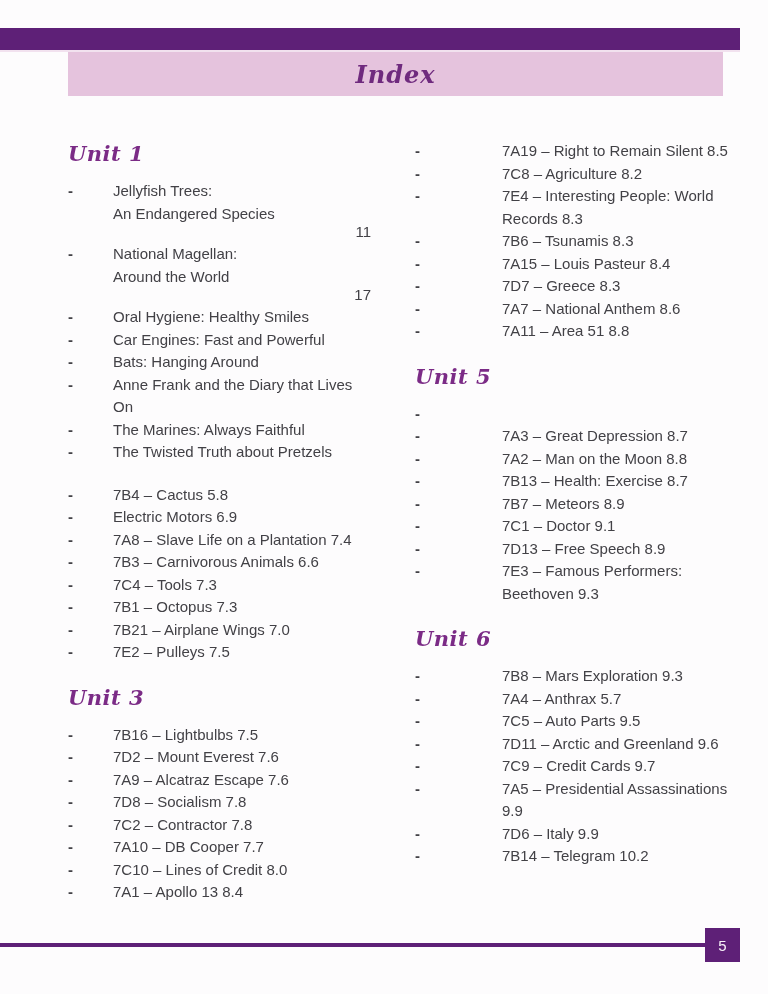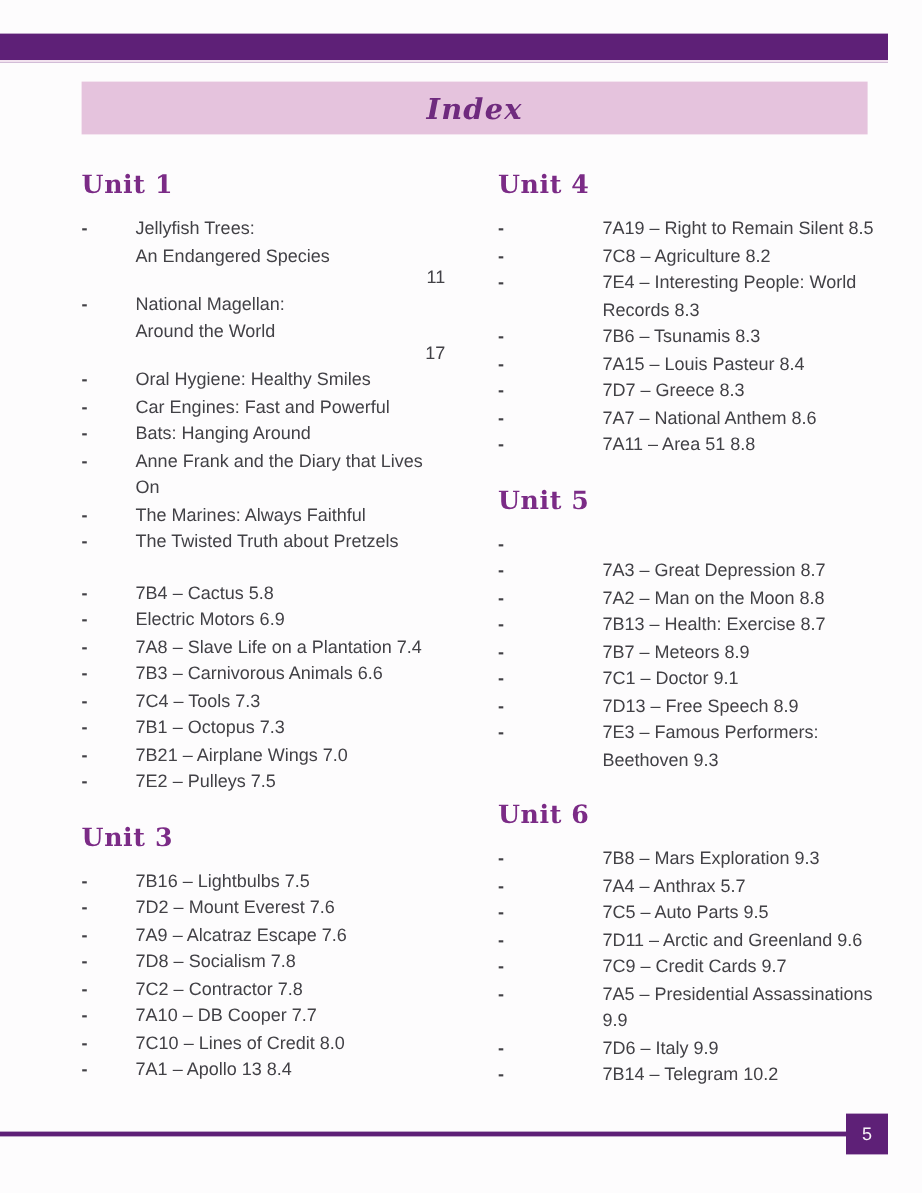--- a/index.html
+++ b/index.html
@@ -12,21 +12,21 @@
   }
   .top-bar {
     position: absolute;
     top: 28px; left: 0;
     width: 740px; height: 24px;
     background: #5e2077;
     border-bottom: 2px solid #f2e2ef;
   }
   .title-banner {
     position: absolute;
-    top: 68px; left: 68px;
+    top: 52px; left: 68px;
     width: 655px; height: 44px;
     background: #e5c3dd;
     display: flex; align-items: center; justify-content: center;
   }
   .title-banner h1 {
     font-family: "DejaVu Serif", serif;
     font-style: italic;
     font-weight: bold;
     font-size: 24px;
     color: #6f2a7e;
@@ -36,20 +36,21 @@
     position: absolute;
     top: 140px; left: 68px;
     width: 680px;
     display: flex;
   }
   .col { display: block; }
   .col-left  { width: 327px; margin-right: 20px; }
   .col-right { width: 333px; }
   .unit-heading {
     font-family: "DejaVu Serif", serif;
+    font-style: italic;
     font-weight: bold;
     font-size: 21px;
     line-height: 28px;
     color: #7b2b86;
     margin-bottom: 12px;
     letter-spacing: 0.5px;
   }
   .unit-list { margin-bottom: 20px; }
   .item {
     display: flex;
@@ -209,21 +210,20 @@
           <span class="dash">-</span>
           <div class="item-body">7C10 – Lines of Credit 8.0</div>
         </div>
         <div class="item">
           <span class="dash">-</span>
           <div class="item-body">7A1 – Apollo 13 8.4</div>
         </div>
       </div>
     </div>
   <div class="col col-right">
-      <div class="unit-heading">Unit 4</div>
       <div class="unit-list">
         <div class="item">
           <span class="dash">-</span>
           <div class="item-body">7A19 – Right to Remain Silent 8.5</div>
         </div>
         <div class="item">
           <span class="dash">-</span>
           <div class="item-body">7C8 – Agriculture 8.2</div>
         </div>
         <div class="item">

